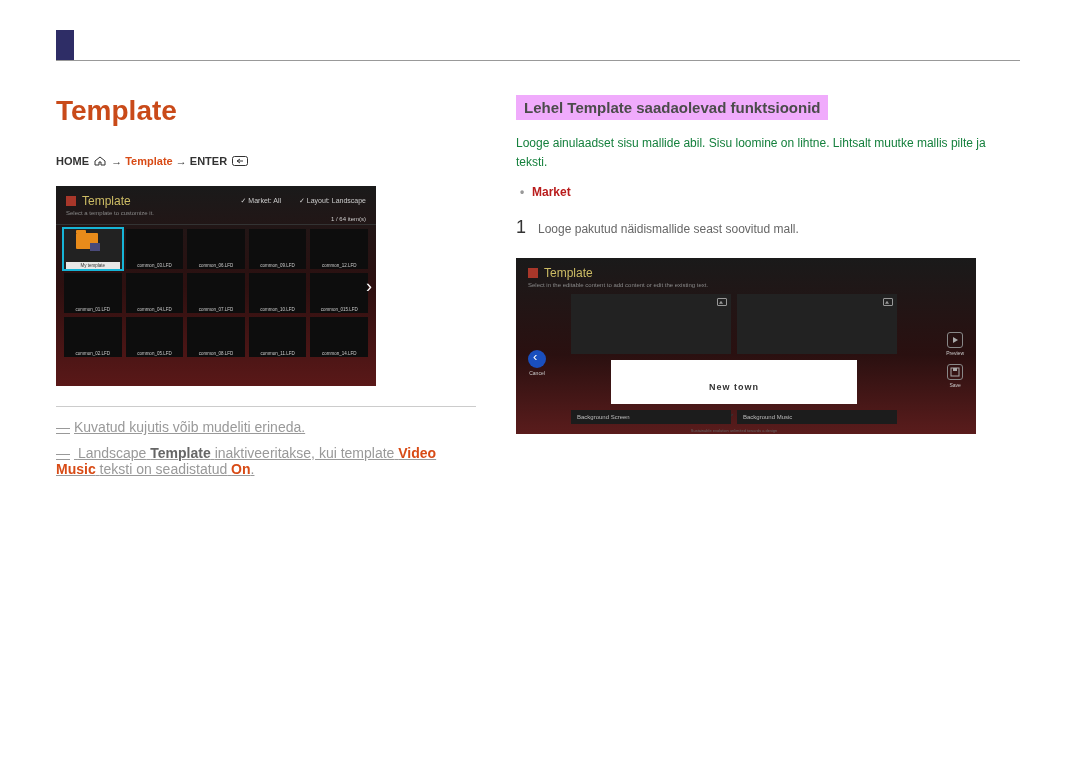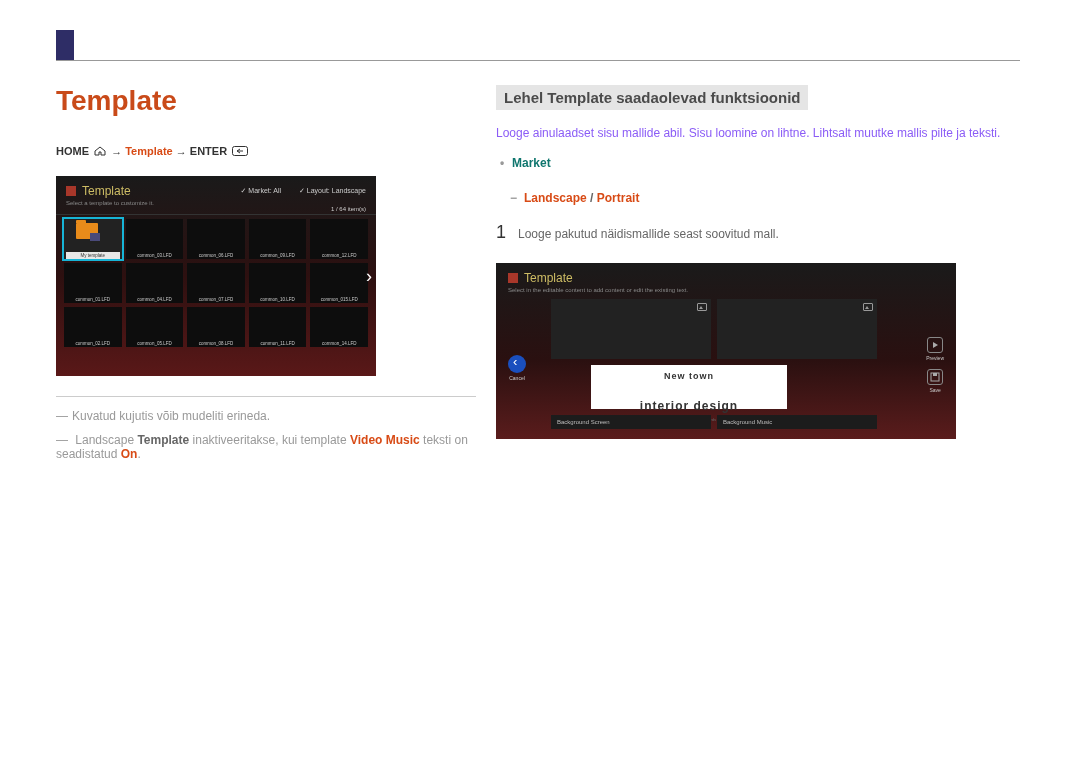--- a/index.html
+++ b/index.html
@@ -22,25 +22,25 @@
   .top-line {
     position: absolute;
     top: 60px;
     left: 56px;
     right: 60px;
     height: 1px;
     background: #999;
   }
   .content {
     position: absolute;
-    top: 85px;
+    top: 95px;
     left: 56px;
     right: 60px;
     display: flex;
-    gap: 20px;
+    gap: 40px;
   }
   .col-left {
     width: 420px;
   }
   .col-right {
     flex: 1;
   }
   h1.title {
     color: #c94a19;
     font-size: 28px;
@@ -158,51 +158,52 @@
     transform: translateY(-50%);
     color: #fff;
     font-size: 18px;
   }
   .divider {
     margin-top: 20px;
     border-top: 1px solid #ccc;
     padding-top: 12px;
   }
   .note {
-    font-size: 12px;
+    font-size: 14px;
     color: #999;
     margin-bottom: 10px;
+    text-decoration: underline;
   }
   .note .dash { color: #999; margin-right: 4px; }
   .note .b { color: #666; font-weight: bold; }
   .note .r { color: #d84b16; font-weight: bold; }
 
   h2.section {
     display: inline-block;
-    background: #e5e5e5;
+    background: #f0abfc;
     color: #4b4b4b;
     font-size: 15px;
     font-weight: bold;
     padding: 4px 8px;
     margin-bottom: 14px;
   }
   .body-text {
     font-size: 12px;
-    color: #8b5cf6;
+    color: #15803d;
     line-height: 1.6;
     margin-bottom: 10px;
   }
   .bullets {
     padding-left: 16px;
     margin-bottom: 14px;
   }
   .bullets li {
     list-style: none;
     font-size: 12px;
-    color: #0f766e;
+    color: #b91c1c;
     font-weight: bold;
     line-height: 1.7;
     position: relative;
   }
   .bullets li::before {
     content: "•";
     position: absolute;
     left: -12px;
     color: #999;
   }
@@ -315,25 +316,25 @@
     position: absolute;
     bottom: 1px; left: 1px;
     width: 4px; height: 3px;
     background: #999;
     clip-path: polygon(0 100%, 50% 0, 100% 100%);
   }
   .ss2-card {
     position: absolute;
     left: 95px;
     top: 72px;
-    width: 196px;
+    width: 246px;
     height: 44px;
     background: #fff;
     text-align: center;
-    padding-top: 6px;
+    padding-top: 22px;
   }
   .ss2-card .l1 { font-size: 9px; font-weight: bold; letter-spacing: 1px; }
   .ss2-card .l2 { font-size: 12px; font-weight: bold; letter-spacing: 1px; margin-top: 18px; }
   .ss2-card .l3 { font-size: 4px; color: #666; margin-top: 4px; }
   .ss2-bottombtns {
     position: absolute;
     left: 55px;
     bottom: 4px;
     display: flex;
     gap: 6px;
@@ -456,25 +457,20 @@
       </div>
     </div>
   </div>
 
   <div class="col-right">
     <h2 class="section">Lehel Template saadaolevad funktsioonid</h2>
     <p class="body-text">Looge ainulaadset sisu mallide abil. Sisu loomine on lihtne. Lihtsalt muutke mallis pilte ja teksti.</p>
     <ul class="bullets">
       <li>Market</li>
     </ul>
-    <div class="sub-bullet">
-      <span>Landscape</span>
-      <span class="sep">/</span>
-      <span>Portrait</span>
-    </div>
     <div class="numbered">
       <span class="num">1</span>
       <span>Looge pakutud näidismallide seast soovitud mall.</span>
     </div>
 
     
     <div class="screenshot2">
       <div class="ss2-header">
         <div class="ss1-logo"></div>
         <div class="ss2-title">Template</div>

